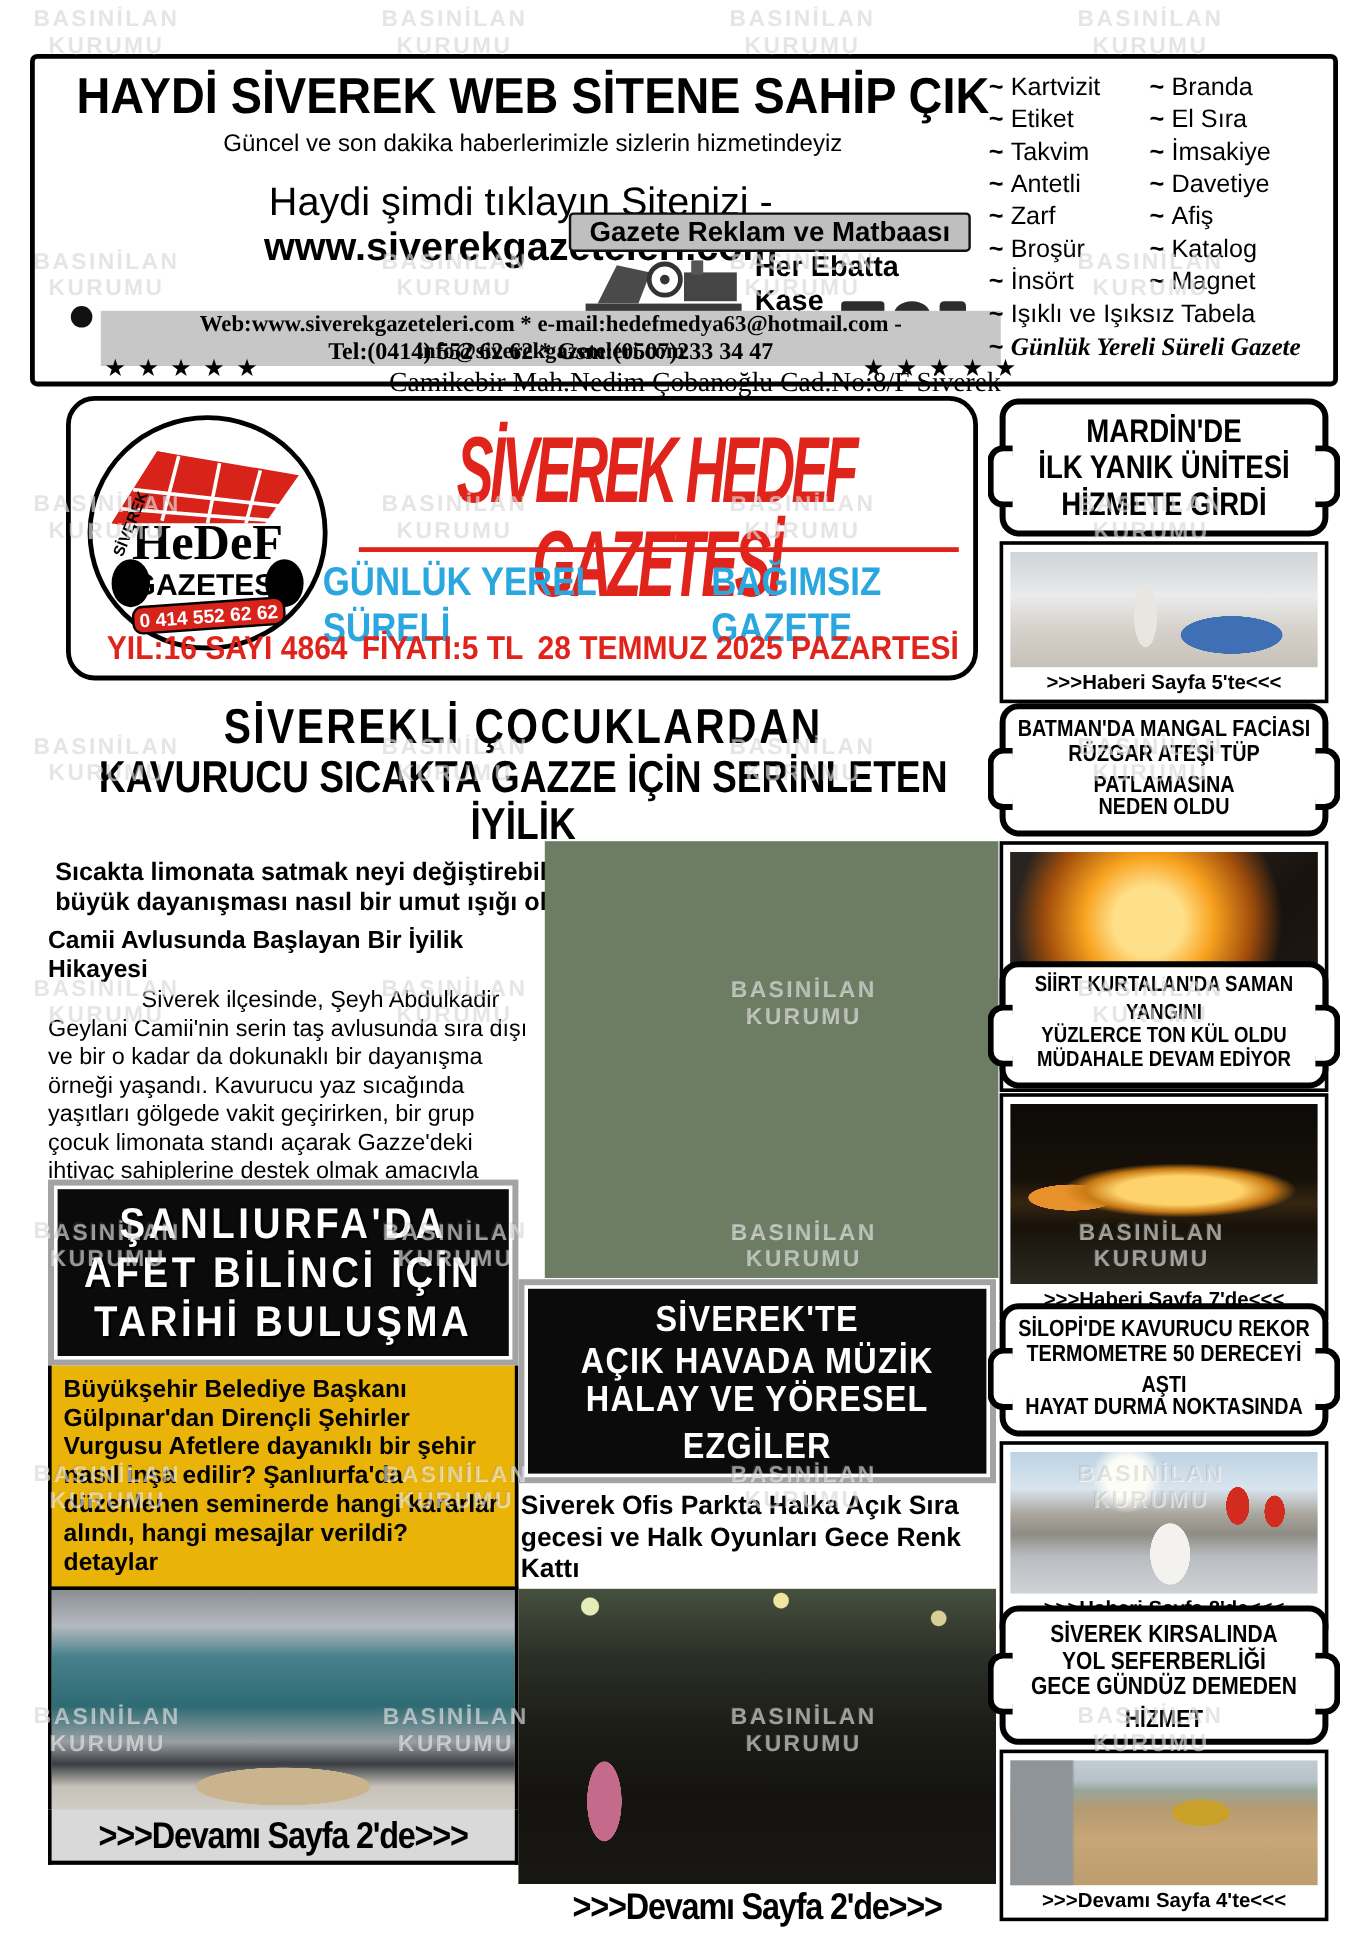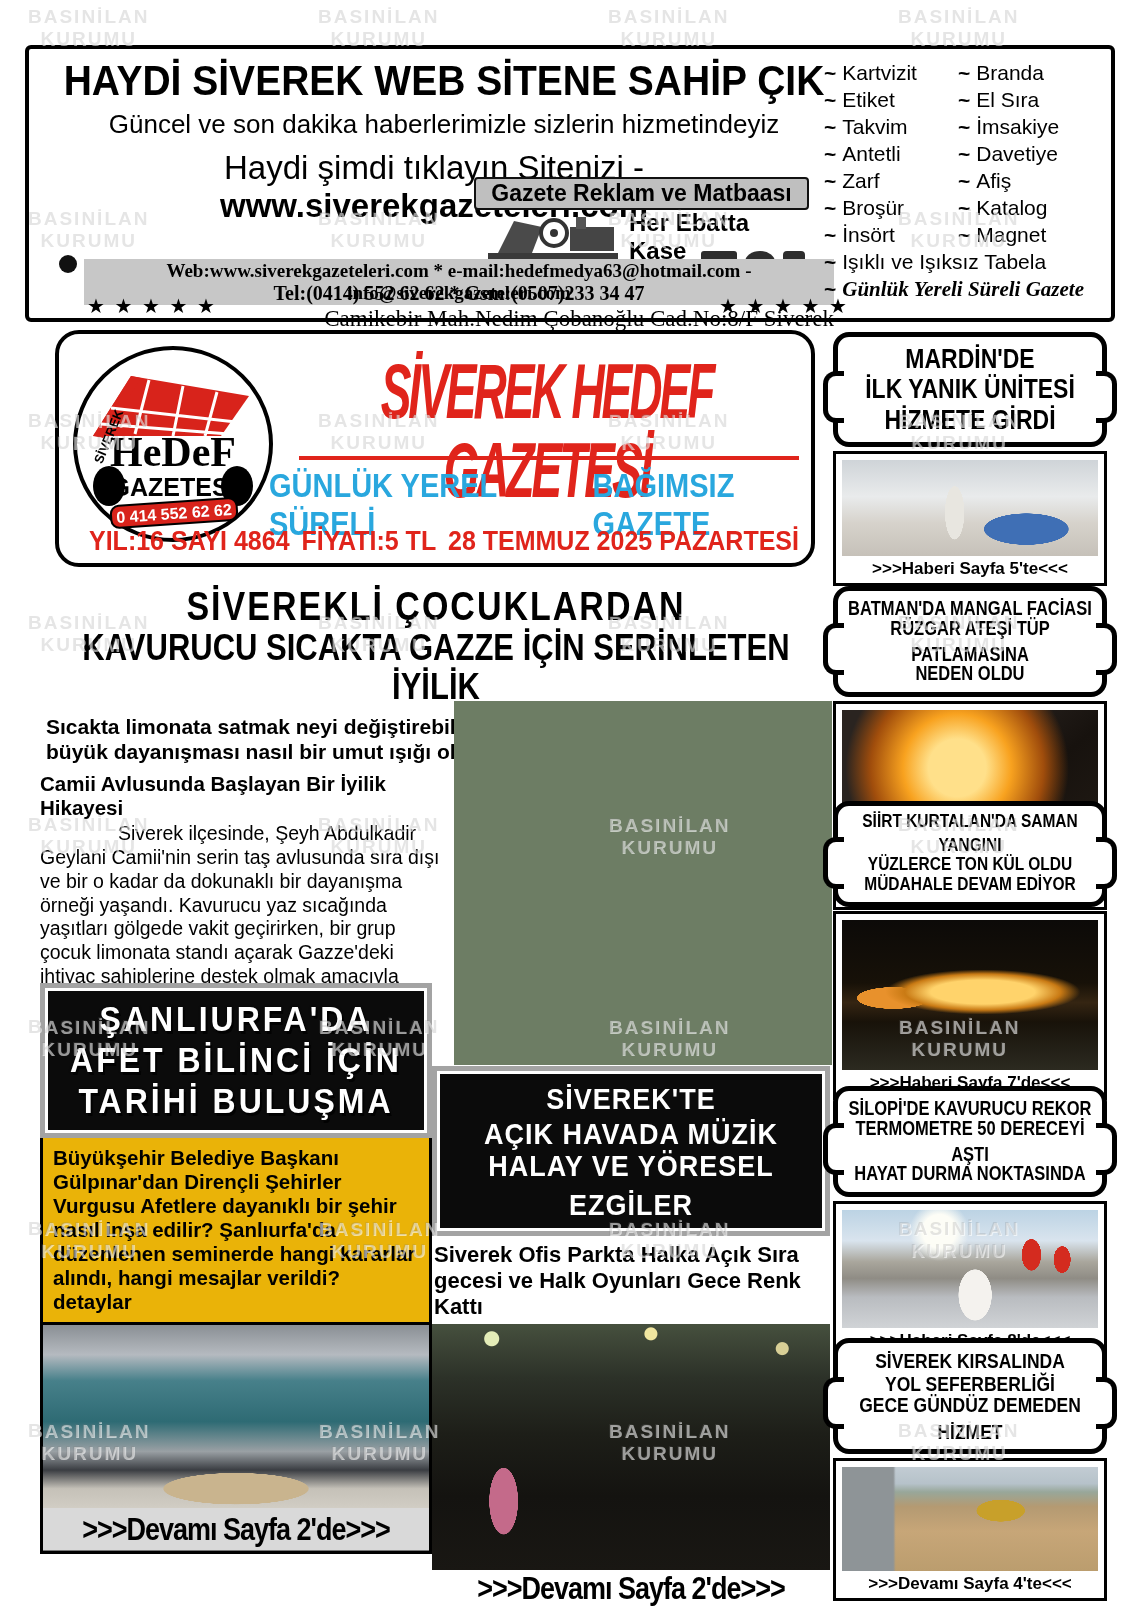--- a/index.html
+++ b/index.html
@@ -12,21 +12,21 @@
   .wm{position:absolute;font:700 19px "Liberation Sans",sans-serif;
       color:rgba(125,125,125,.20);letter-spacing:2px;white-space:pre;text-align:center;
       text-shadow:1px 1px 0 rgba(255,255,255,.6);}
 
   
   .top-ad{position:absolute;left:25px;top:45px;width:1090px;height:277px;
           border:4px solid #000;border-radius:6px;background:#fff;}
   .ta-abs{position:absolute;}
   .ta-headline{left:30px;top:10px;width:770px;text-align:center;
                font-size:39px;font-weight:900;letter-spacing:0px;transform:scaleY(1.08);}
-  .ta-subline{left:30px;top:60px;width:770px;text-align:center;font-size:26px;font-weight:400;}
+  .ta-subline{left:30px;top:60px;width:770px;text-align:center;font-size:20px;font-weight:400;}
   .ta-cta{left:0;top:100px;width:810px;text-align:center;font-size:33px;}
   .ta-cta b{font-weight:900;}
   .ta-brand{left:25px;top:138px;width:420px;text-align:center;
             font-size:52px;font-weight:900;letter-spacing:-1px;line-height:1;}
   .ta-brand-sub{margin:-4px 30px 0 0;text-align:right;font-size:30px;font-weight:900;}
   .ta-print{left:445px;top:128px;width:335px;}
   .ta-print-title{background:#bfbfbf;border:2px solid #111;border-radius:4px;
                   text-align:center;font-size:23px;font-weight:900;padding:1px 4px;}
   .ta-print-sub{position:absolute;right:0;top:32px;width:180px;
                 font-size:24px;font-weight:900;white-space:pre-line;line-height:1.15;}

